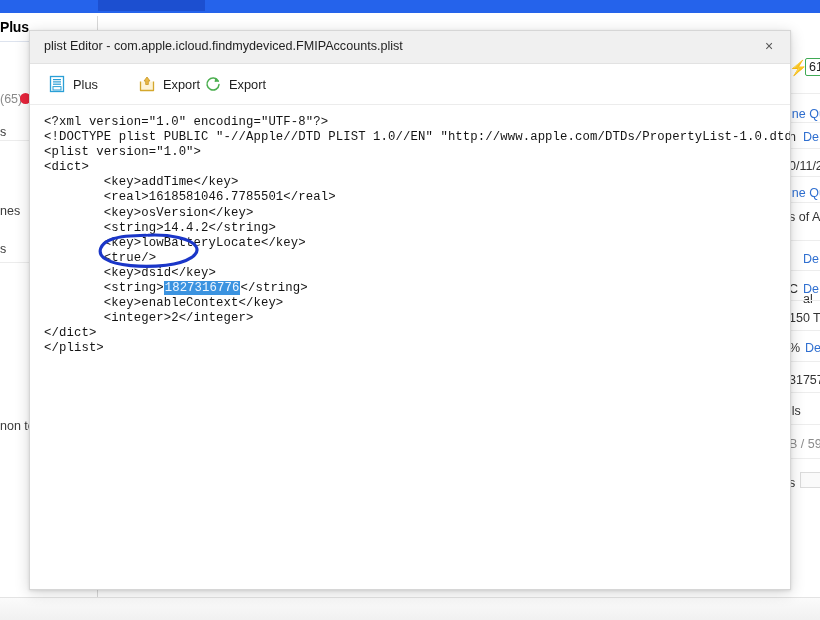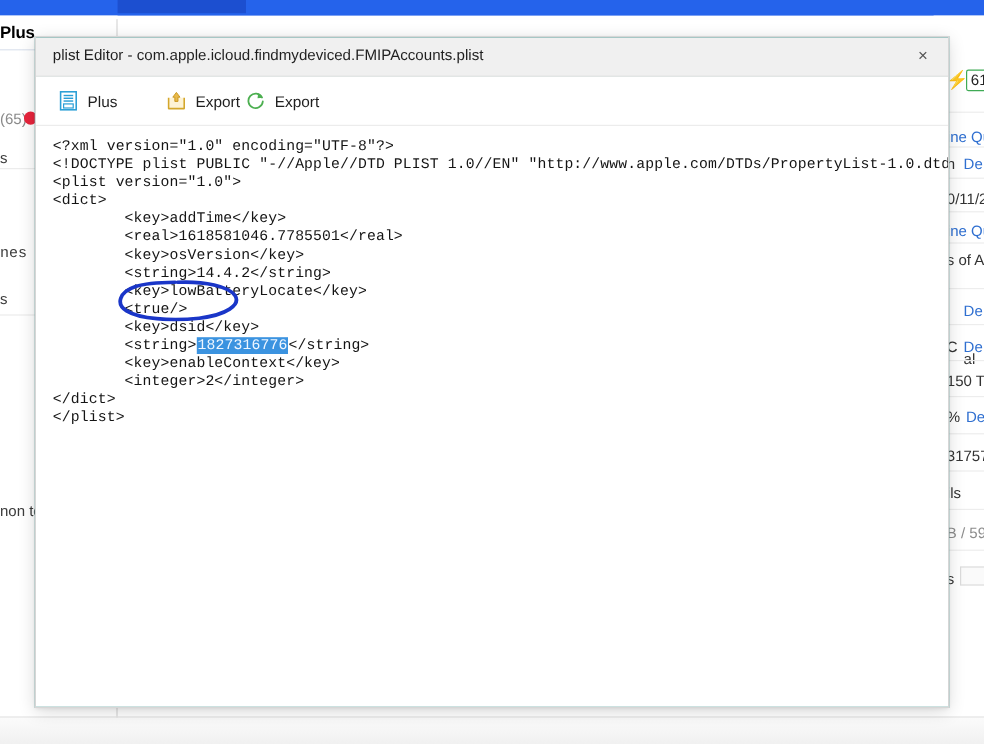--- a/index.html
+++ b/index.html
@@ -239,21 +239,21 @@
 
   <div class="bg-plus">Plus</div>
   <div class="bg-underline"></div>
 
   <div class="bg-count">(65)</div>
   <div class="bg-reddot"></div>
 
   <div class="bg-left-frag" style="left:0px; top:125px;">s</div>
   <div class="bg-left-sep" style="top:140px; width:62px;"></div>
 
-  <div class="bg-left-frag" style="left:0px; top:204px;font-family:Liberation Mono, monospace;">nes</div>
+  <div class="bg-left-frag" style="left:0px; top:204px;">nes</div>
   <div class="bg-left-frag" style="left:0px; top:242px;">s</div>
   <div class="bg-left-sep" style="top:262px; width:40px;"></div>
   <div class="bg-left-frag" style="left:0px; top:419px;">non to</div>
 
   <div class="bg-rightpane"></div>
 
   <div class="bolt-icon">⚡</div>
   <div class="batt-box">61</div>
 
   <div class="bg-right-sep" style="left:780px; top:93px; width:40px;"></div>

